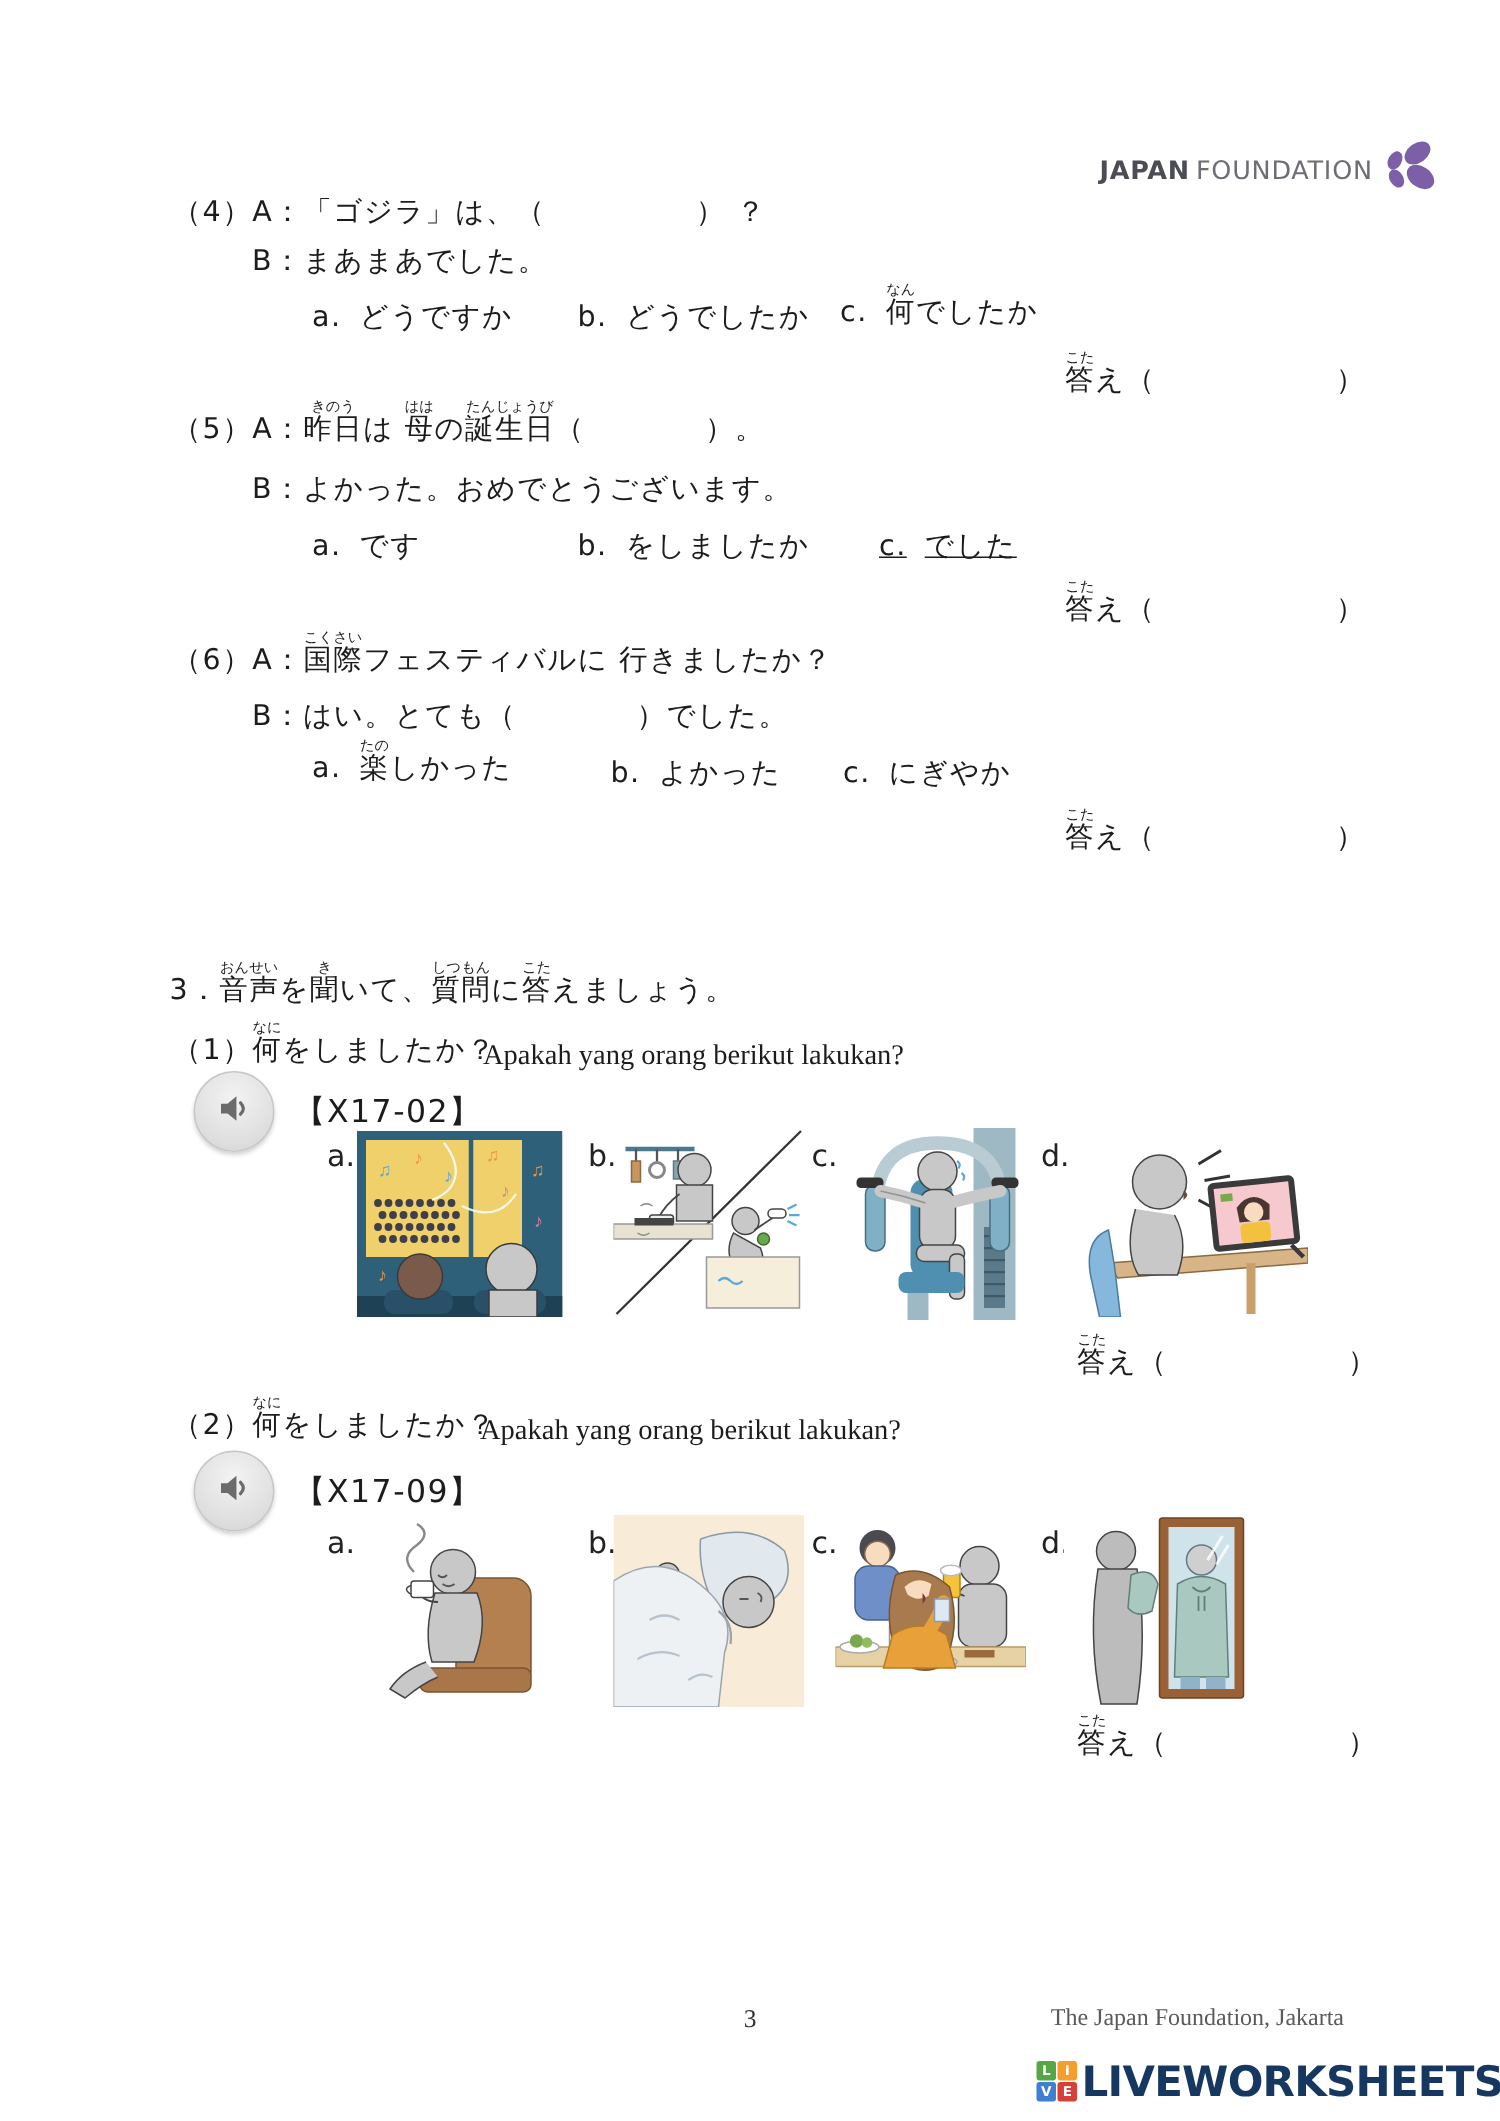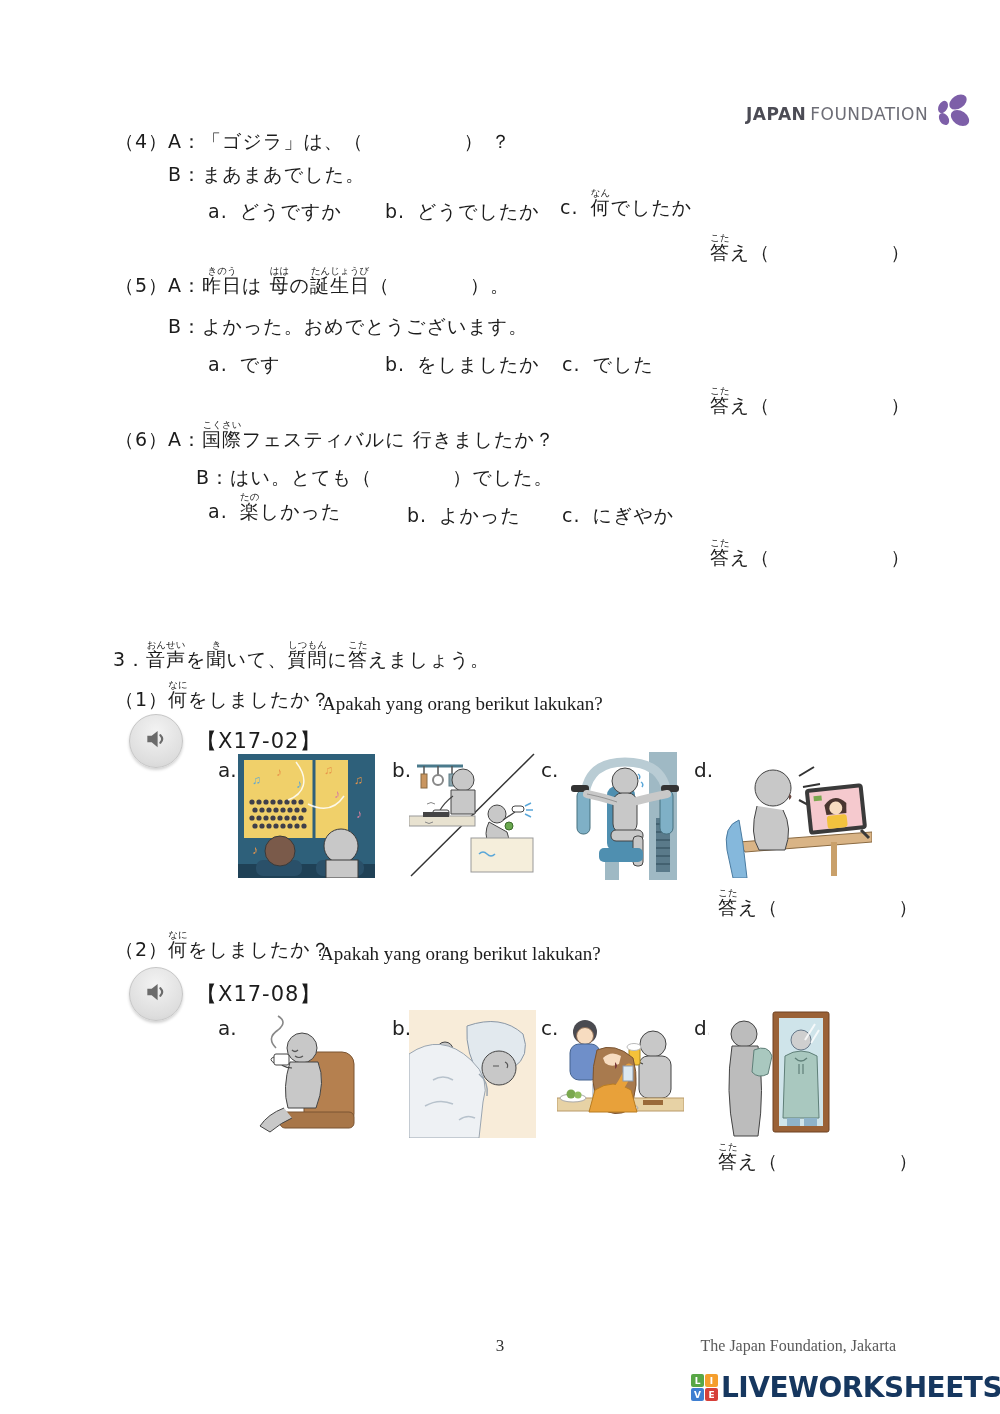--- a/index.html
+++ b/index.html
@@ -13,21 +13,21 @@
   .audio-btn{position:absolute;width:52px;height:52px;border-radius:50%;
      background:radial-gradient(circle at 50% 32%,#f3f3f3 0%,#dedede 70%,#cfcfcf 100%);
      border:1px solid #c6c6c6;display:flex;align-items:center;justify-content:center;
      box-shadow:0 2px 3px rgba(0,0,0,0.18);cursor:pointer;}
   .code{position:absolute;font-size:21px;letter-spacing:1px;}
   .pic-label{position:absolute;font-size:20px;color:#222;}
   .pic{position:absolute;}
   .pic svg{display:block;}
   .answer{cursor:text;}
   .jf{position:absolute;left:733px;top:92px;display:flex;align-items:center;gap:4px;}
-  .jf-japan{font-size:17px;font-weight:bold;color:#4c4c55;letter-spacing:0.5px;margin-left:13px;}
+  .jf-japan{font-size:17px;font-weight:bold;color:#4c4c55;letter-spacing:0.5px;}
   .jf-found{font-size:17px;font-weight:normal;color:#6d6d76;letter-spacing:0.5px;}
   .page-num{position:absolute;left:0;top:1336px;width:1000px;text-align:center;font-size:17px;color:#333;}
   .credit{position:absolute;top:1337px;right:104px;font-size:16px;color:#5a5a5a;}
   .lw{position:absolute;left:691px;top:1371px;display:flex;align-items:center;gap:3px;}
   .lw-grid{display:grid;grid-template-columns:13px 13px;grid-auto-rows:13px;gap:1px;}
   .lw-sq{display:flex;align-items:center;justify-content:center;color:#fff;font-size:9px;
      font-weight:bold;border-radius:2px;}
   .lw-text{font-size:28px;font-weight:800;color:#16375f;letter-spacing:-0.5px;}
 </style>
 </head>
@@ -54,25 +54,25 @@
   <div class="jp" style="left:168px;top:163px;">B：まあまあでした。</div>
   <span class="jp" style="left:208px;top:200px;"><span class="opt-label">a.</span><span>どうですか</span></span>
   <span class="jp" style="left:385px;top:200px;"><span class="opt-label">b.</span><span>どうでしたか</span></span>
   <span class="jp" style="left:560px;top:188px;"><span class="opt-label">c.</span><span><ruby>何<rt>なん</rt></ruby>でしたか</span></span>
   <span class="jp answer" style="left:710px;top:233px;"><ruby>答<rt>こた</rt></ruby>え（　　　　　　）</span>
 
   <div class="jp" style="left:115px;top:266px;">（5）A：<ruby>昨日<rt>きのう</rt></ruby>は <ruby>母<rt>はは</rt></ruby>の<ruby>誕生日<rt>たんじょうび</rt></ruby>（　　　　）。</div>
   <div class="jp" style="left:168px;top:315px;">B：よかった。おめでとうございます。</div>
   <span class="jp" style="left:208px;top:353px;"><span class="opt-label">a.</span><span>です</span></span>
   <span class="jp" style="left:385px;top:353px;"><span class="opt-label">b.</span><span>をしましたか</span></span>
-  <span class="jp" style="left:562px;top:353px;"><span class="opt-label">c.</span><span>でした</span></span>
+  <span class="jp" style="left:586px;top:353px;text-decoration:underline;"><span class="opt-label">c.</span><span>でした</span></span>
   <span class="jp answer" style="left:710px;top:386px;"><ruby>答<rt>こた</rt></ruby>え（　　　　　　）</span>
 
   <div class="jp" style="left:115px;top:420px;">（6）A：<ruby>国際<rt>こくさい</rt></ruby>フェスティバルに 行きましたか？</div>
-  <div class="jp" style="left:168px;top:466px;margin-left:28px;">B：はい。とても（　　　　）でした。</div>
+  <div class="jp" style="left:168px;top:466px;">B：はい。とても（　　　　）でした。</div>
   <span class="jp" style="left:208px;top:492px;"><span class="opt-label">a.</span><span><ruby>楽<rt>たの</rt></ruby>しかった</span></span>
   <span class="jp" style="left:385px;top:504px;margin-left:22px;"><span class="opt-label">b.</span><span>よかった</span></span>
   <span class="jp" style="left:562px;top:504px;"><span class="opt-label">c.</span><span>にぎやか</span></span>
   <span class="jp answer" style="left:710px;top:538px;"><ruby>答<rt>こた</rt></ruby>え（　　　　　　）</span>
 
   <div class="jp" style="left:113px;top:640px;">3．<ruby>音声<rt>おんせい</rt></ruby>を<ruby>聞<rt>き</rt></ruby>いて、<ruby>質問<rt>しつもん</rt></ruby>に<ruby>答<rt>こた</rt></ruby>えましょう。</div>
 
   <div class="jp" style="left:115px;top:680px;">（1）<ruby>何<rt>なに</rt></ruby>をしましたか？</div>
   <div class="jp serif" style="left:322px;top:693px;">Apakah yang orang berikut lakukan?</div>
   <div class="audio-btn" style="left:129px;top:714px;">
@@ -231,21 +231,21 @@
   <div class="jp" style="left:115px;top:930px;">（2）<ruby>何<rt>なに</rt></ruby>をしましたか？</div>
   <div class="jp serif" style="left:320px;top:943px;">Apakah yang orang berikut lakukan?</div>
   <div class="audio-btn" style="left:129px;top:967px;">
     <span>
       <svg width="26" height="26" viewBox="0 0 24 24">
         <path fill="#6b6b6b" d="M4 9 h4 l5.5 -4.5 v15 L8 15 H4 z"></path>
         <path d="M16 8.5 q3.5 3.5 0 7" stroke="#6b6b6b" stroke-width="2" fill="none" stroke-linecap="round"></path>
       </svg>
     </span>
   </div>
-  <div class="code" style="left:196px;top:980px;">【X17-08】</div>
+  <div class="code" style="left:196px;top:980px;">【X17-09】</div>
 
   <span class="pic-label" style="left:218px;top:1016px;">a.</span>
   <div class="pic" style="left:240px;top:1012px;">
     <svg width="127" height="126" viewBox="0 0 127 126">
       <rect width="127" height="126" fill="#fff"></rect>
       <rect x="64" y="40" width="50" height="74" rx="12" fill="#b5804f" stroke="#7a5432"></rect>
       <rect x="40" y="100" width="74" height="16" rx="5" fill="#a87648" stroke="#7a5432"></rect>
       <circle cx="62" cy="36" r="15" fill="#c8c8c8" stroke="#444"></circle>
       <path d="M52,38 q3,3 6,0 M55,44 q4,3 8,0" stroke="#555" fill="none" stroke-width="1.2"></path>
       <path d="M50,50 q-8,26 -2,46 h28 q10,-26 2,-46 z" fill="#c8c8c8" stroke="#444"></path>

